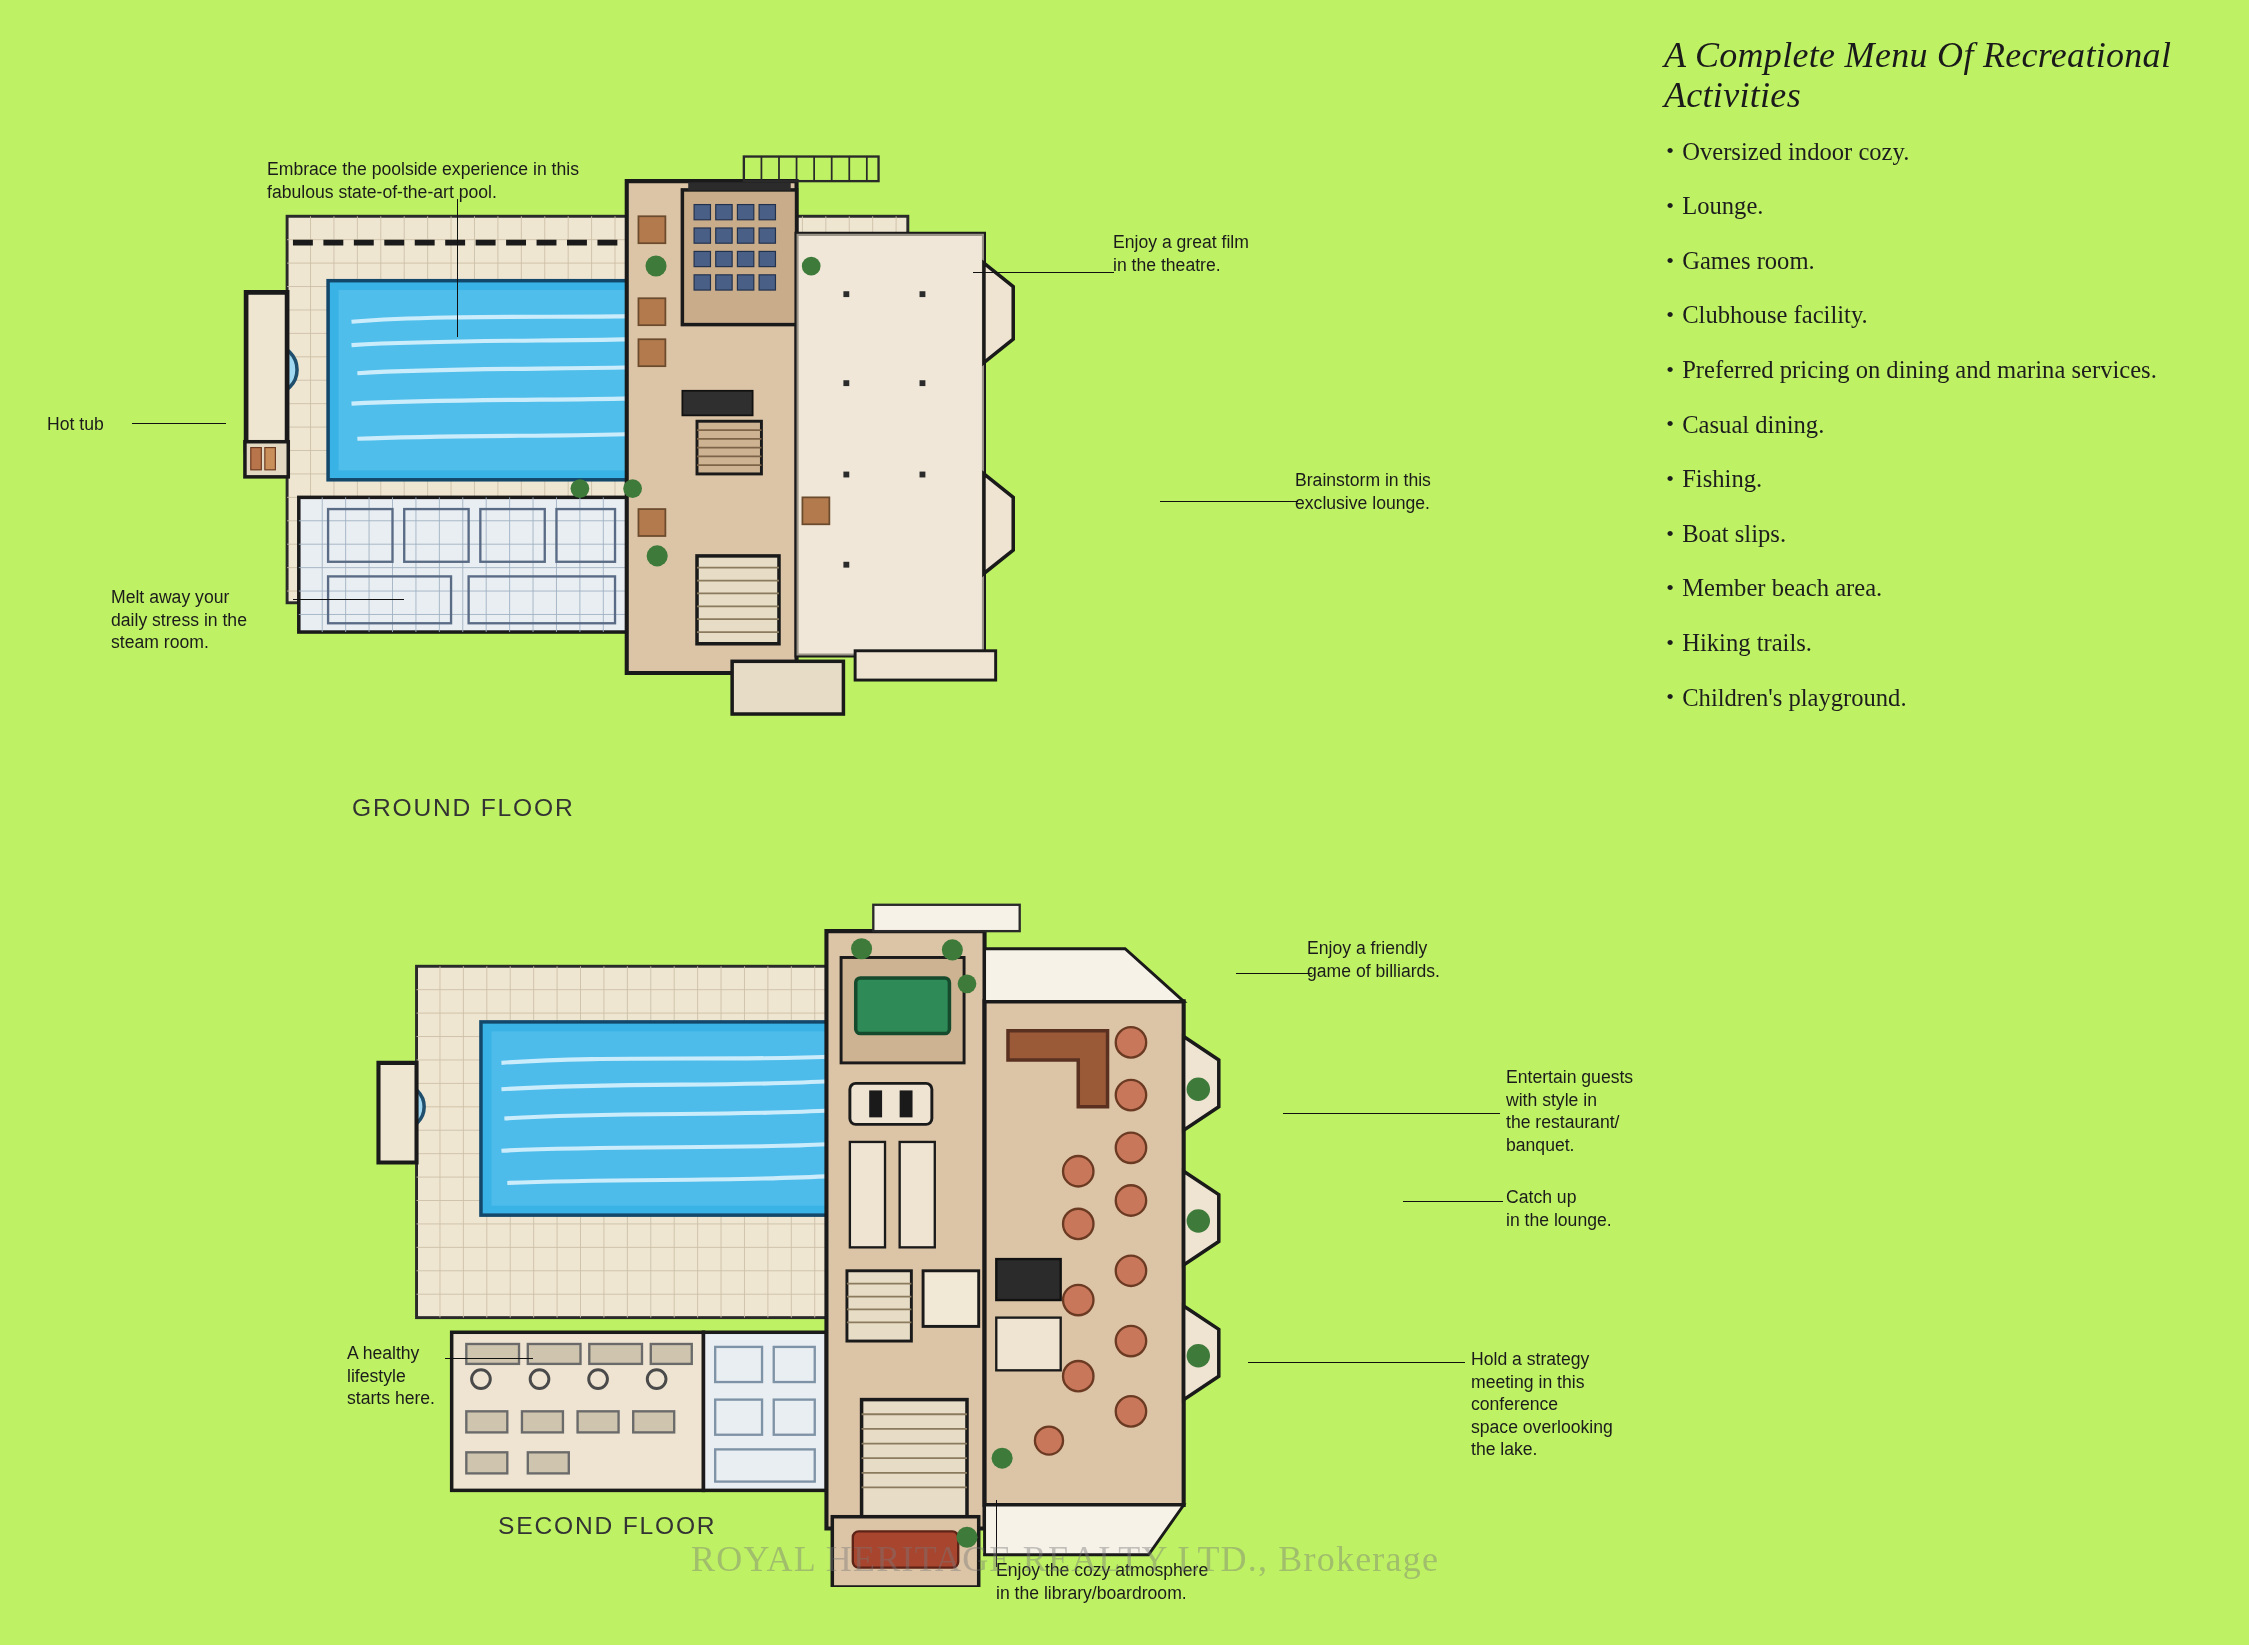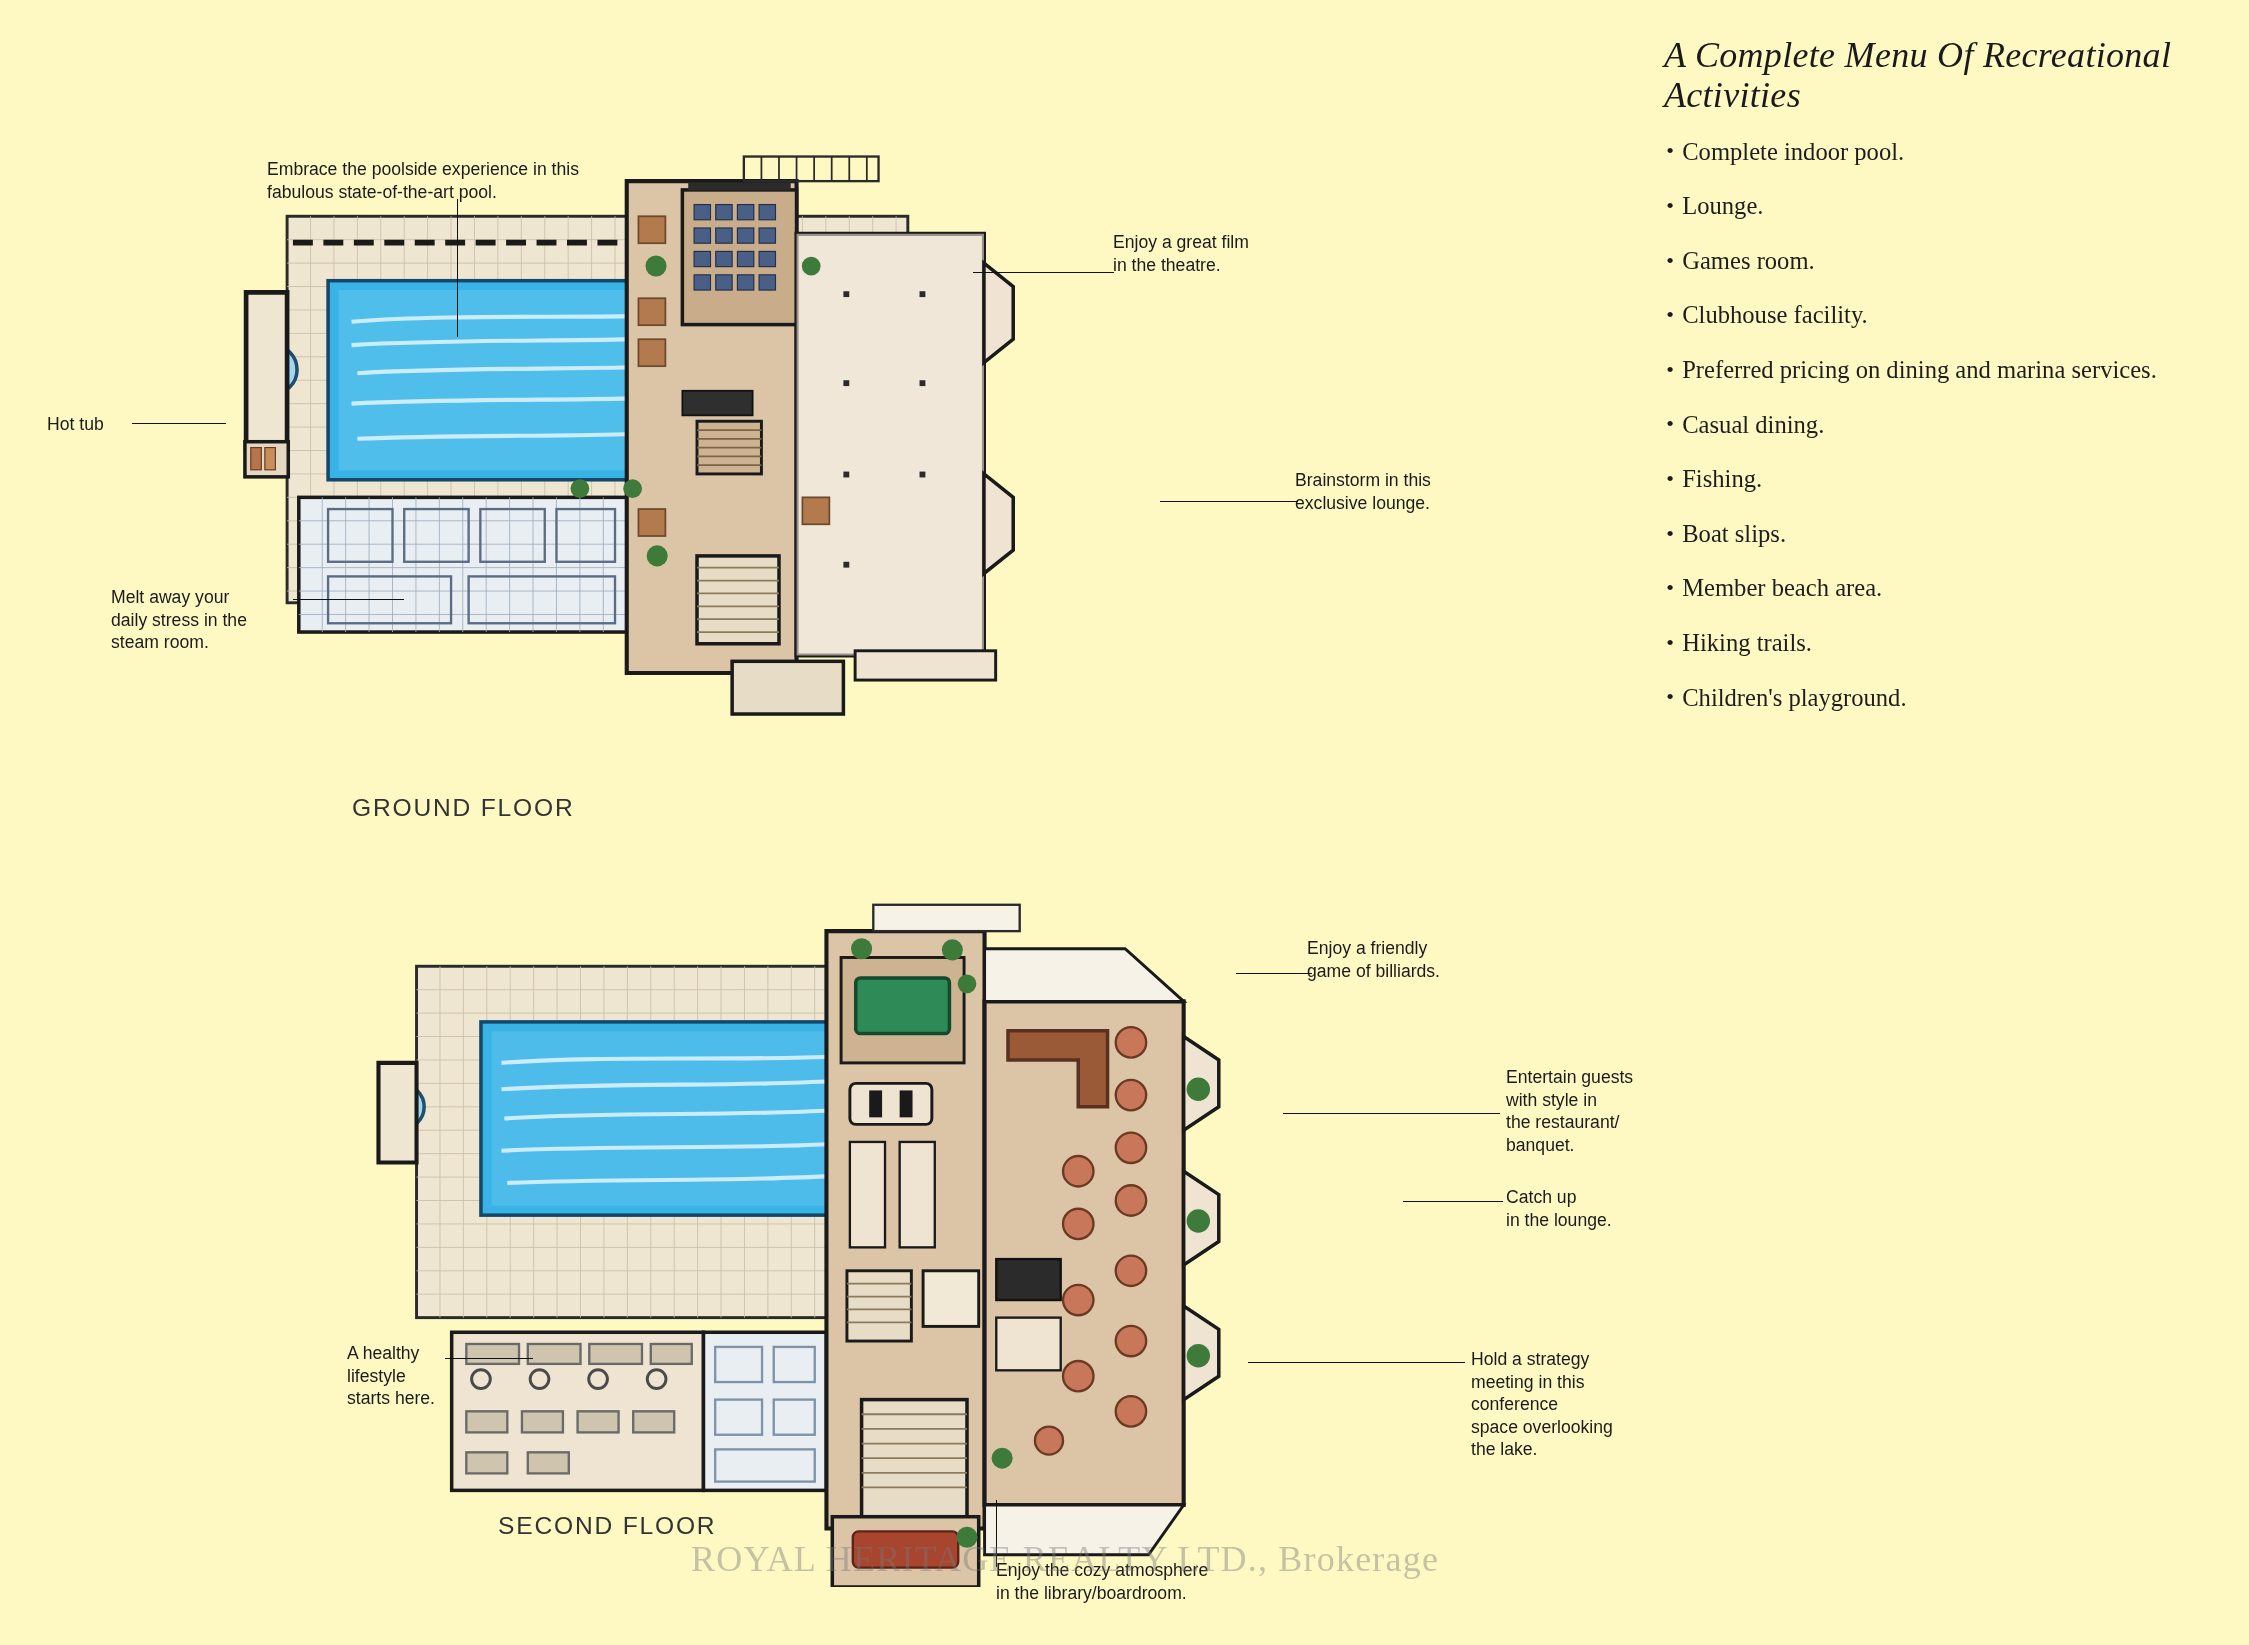--- a/index.html
+++ b/index.html
@@ -10,21 +10,21 @@
   body {
     width: 2250px;
     height: 1646px;
     position: relative;
     font-family: "Liberation Sans", sans-serif;
     overflow: hidden;
   }
   #page {
     position: absolute;
     inset: 0;
-    background: #fef9c3;
+    background: #bef264;
   }
 
   
   .menu-panel {
     position: absolute;
     left: 1664px;
     top: 35px;
     width: 545px;
   }
   .menu-title {
@@ -103,21 +103,21 @@
   svg.planart { display: block; }
 </style>
 </head>
 <body>
 
 <div id="page">
 
   <div class="menu-panel">
     <div class="menu-title">A Complete Menu Of Recreational Activities</div>
     <ul class="menu-list">
-      <li>Complete indoor pool.</li>
+      <li>Oversized indoor cozy.</li>
       <li>Lounge.</li>
       <li>Games room.</li>
       <li>Clubhouse facility.</li>
       <li>Preferred pricing on dining and marina services.</li>
       <li>Casual dining.</li>
       <li>Fishing.</li>
       <li>Boat slips.</li>
       <li>Member beach area.</li>
       <li>Hiking trails.</li>
       <li>Children's playground.</li>

